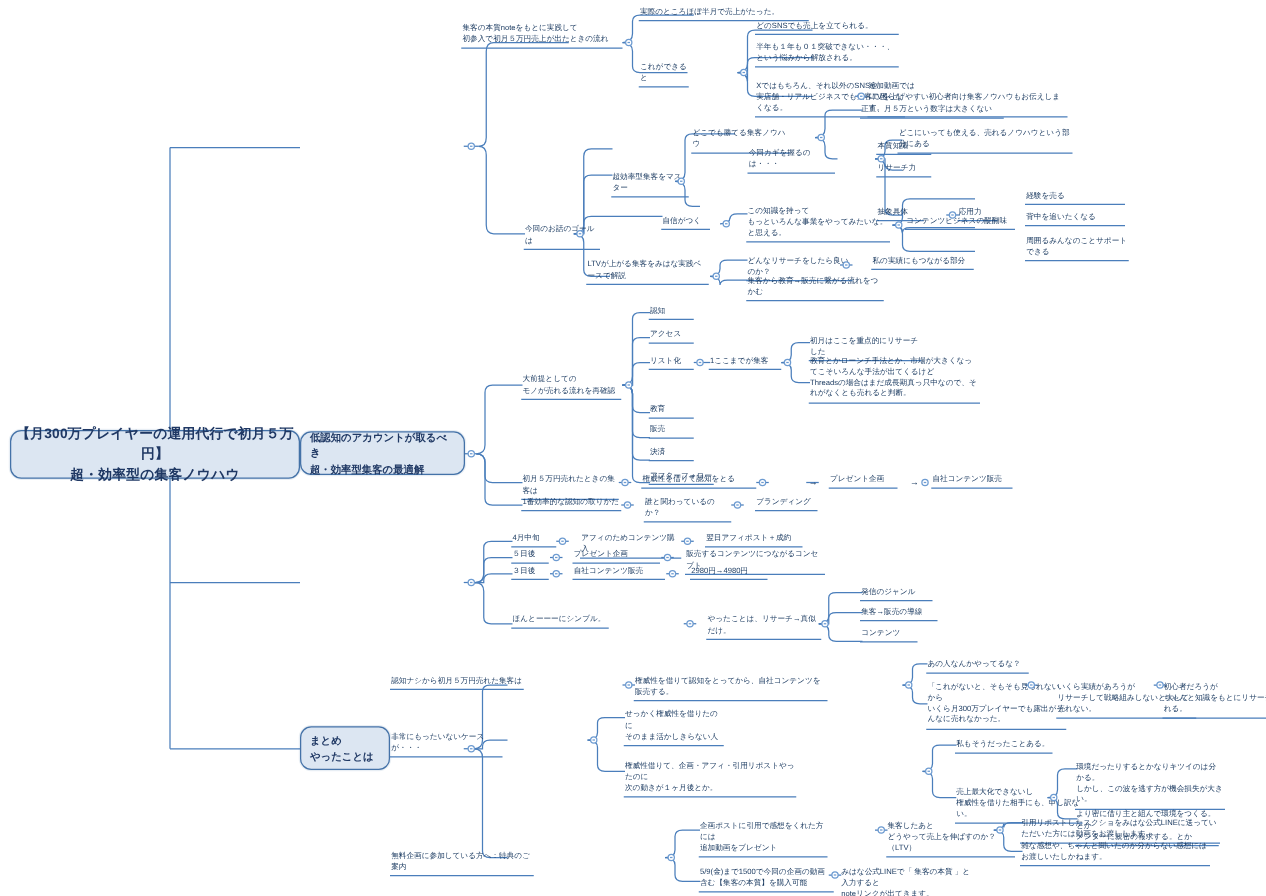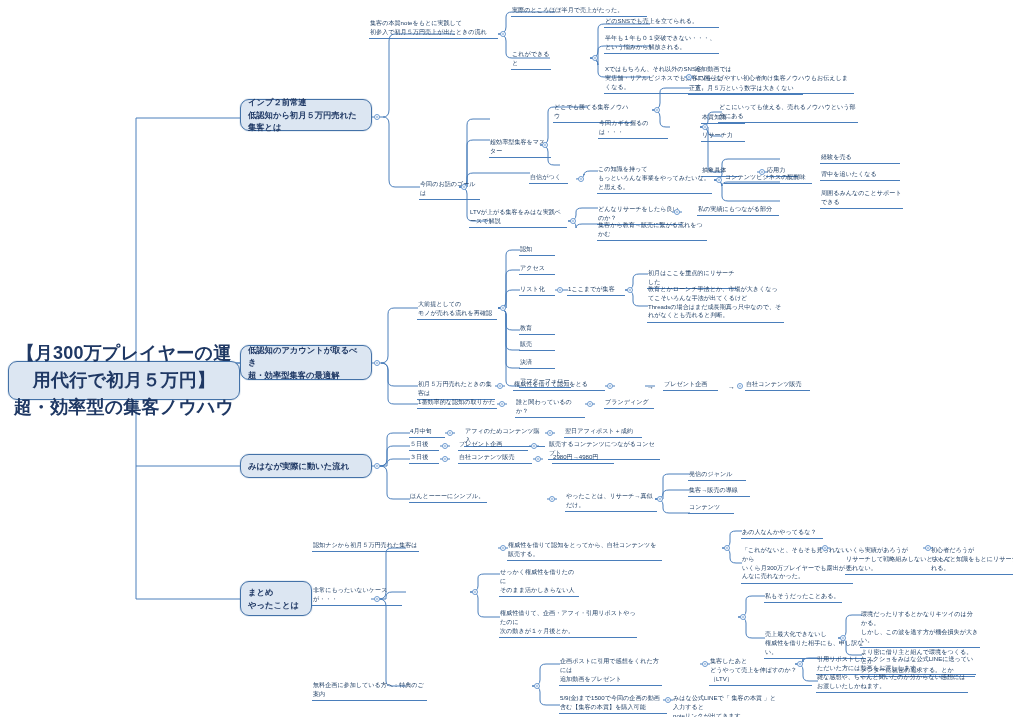--- a/index.html
+++ b/index.html
@@ -14,21 +14,21 @@
 
   
   .node{position:absolute;box-sizing:border-box;white-space:pre-line;}
 
   .boxnode{
     background:#dce6f2;border:1.6px solid #4472a8;border-radius:9px;
     color:#1f3864;text-align:center;display:flex;align-items:center;
     justify-content:center;line-height:1.5;font-weight:700;
     box-shadow:0 0 0 1px rgba(68,114,168,.12);
   }
-  .rootnode{font-size:18px;letter-spacing:.2px;margin-top:17px;}
+  .rootnode{font-size:11px;letter-spacing:.2px;}
   .l2node{font-size:8.3px;text-align:left;justify-content:flex-start;padding:4px 7px;font-weight:700;}
 
   .txt{
     font-size:6.1px;line-height:1.45;color:#17375e;
     padding:0 1px 1.5px 1px;letter-spacing:0;
   }
   .txt.ul{border-bottom:1.3px solid #4a7ebb;}
 
   
   .tog{
@@ -155,27 +155,24 @@
     <path d="M532 686 Q540 686 540 692 L540 700 Q540 705 546 705 L560 705"></path>
     <path d="M700 664 L710 664"></path>
     <path d="M795 664 Q803 664 803 659 L803 662 Q803 658 809 658 L818 658"></path>
     <path d="M795 664 Q803 664 803 670 L803 676 Q803 681 809 681 L818 681"></path>
     <path d="M663 700 L673 700"></path>
   </svg>
 
   <div class="node boxnode rootnode" style="left:8px;top:344px;width:232px;height:39px;">【月300万プレイヤーの運用代行で初月５万円】
 超・効率型の集客ノウハウ</div>
 
-  <div class="node boxnode l2node" style="left:240px;top:99px;width:132px;height:32px;">インプ２前常連
-低認知から初月５万円売れた集客とは</div>
 
   <div class="node boxnode l2node" style="left:240px;top:345px;width:132px;height:35px;">低認知のアカウントが取るべき
 超・効率型集客の最適解</div>
 
-  <div class="node boxnode l2node" style="left:240px;top:454px;width:132px;height:24px;">みはなが実際に動いた流れ</div>
 
   <div class="node boxnode l2node" style="left:240px;top:581px;width:72px;height:35px;">まとめ
 やったことは</div>
 
   <div class="node txt ul" style="left:369px;top:19px;width:129px;">集客の本質noteをもとに実践して
 初参入で初月５万円売上が出たときの流れ</div>
   <div class="node txt ul" style="left:511px;top:6px;width:136px;">実際のところほぼ半月で売上がたった。</div>
   <div class="node txt ul" style="left:511px;top:50px;width:40px;">これができると</div>
   <div class="node txt ul" style="left:604px;top:17px;width:115px;">どのSNSでも売上を立てられる。</div>
   <div class="node txt ul" style="left:604px;top:34px;width:115px;">半年も１年も０１突破できない・・・、

